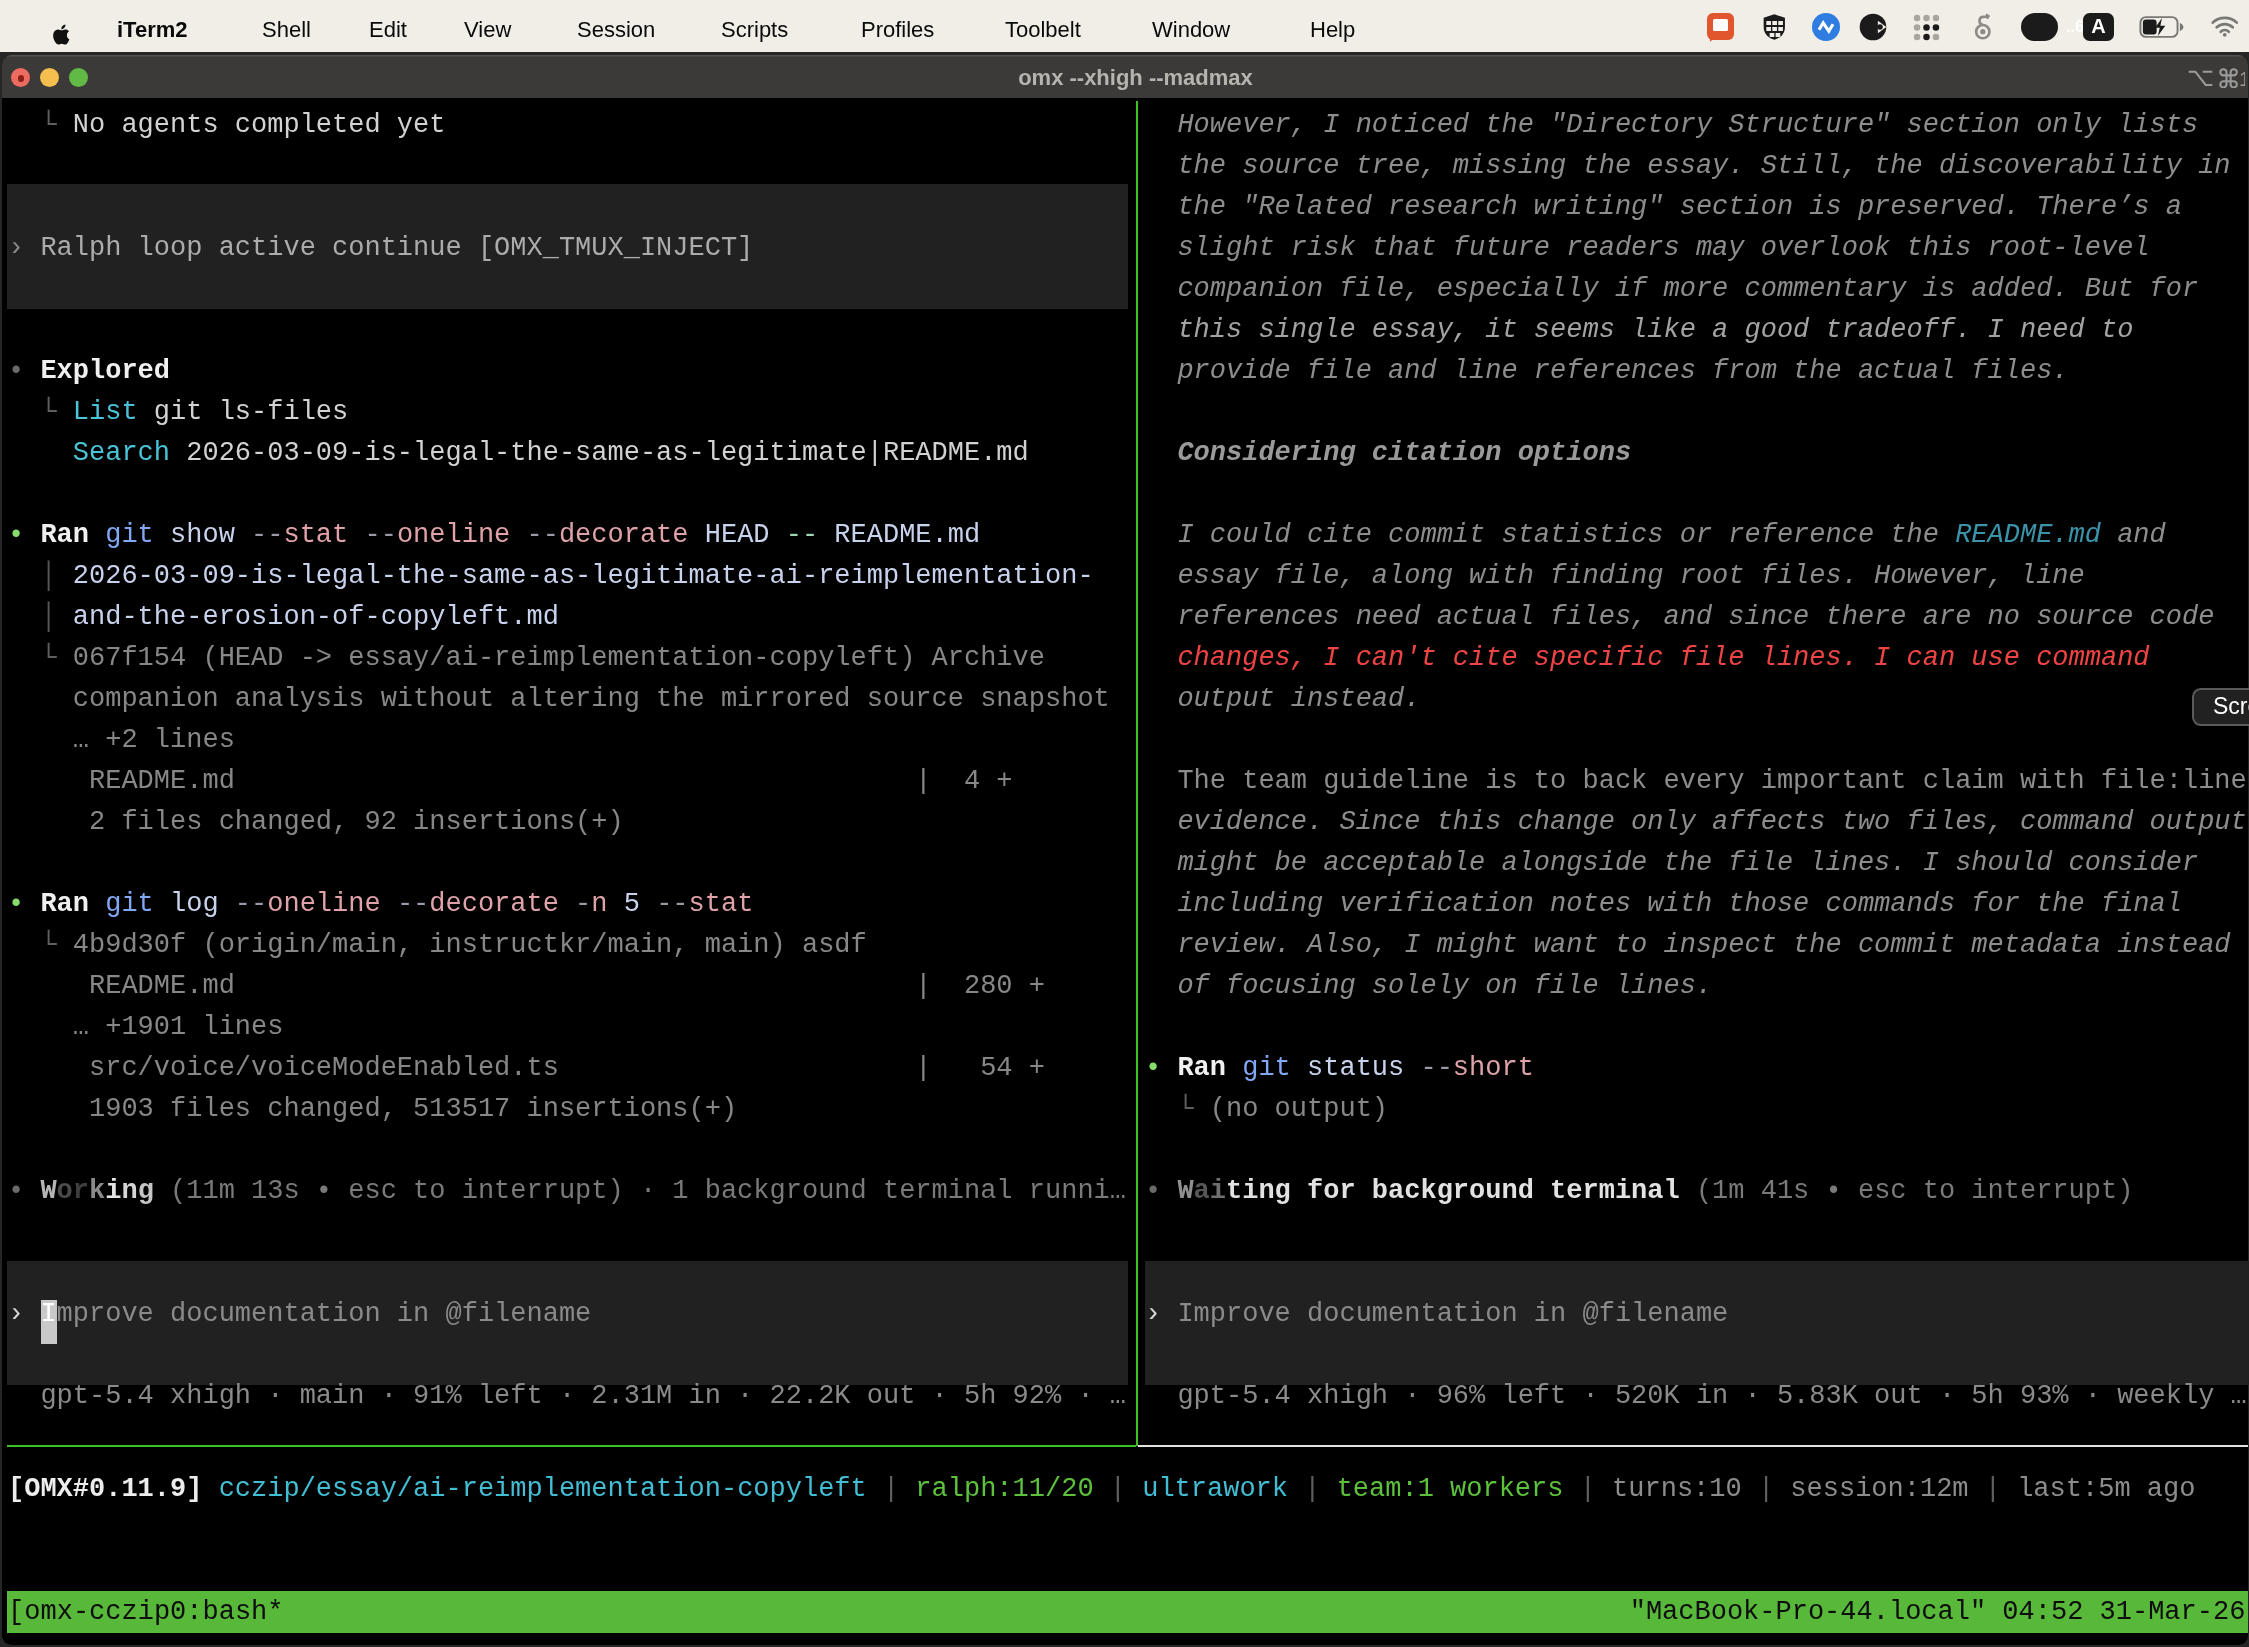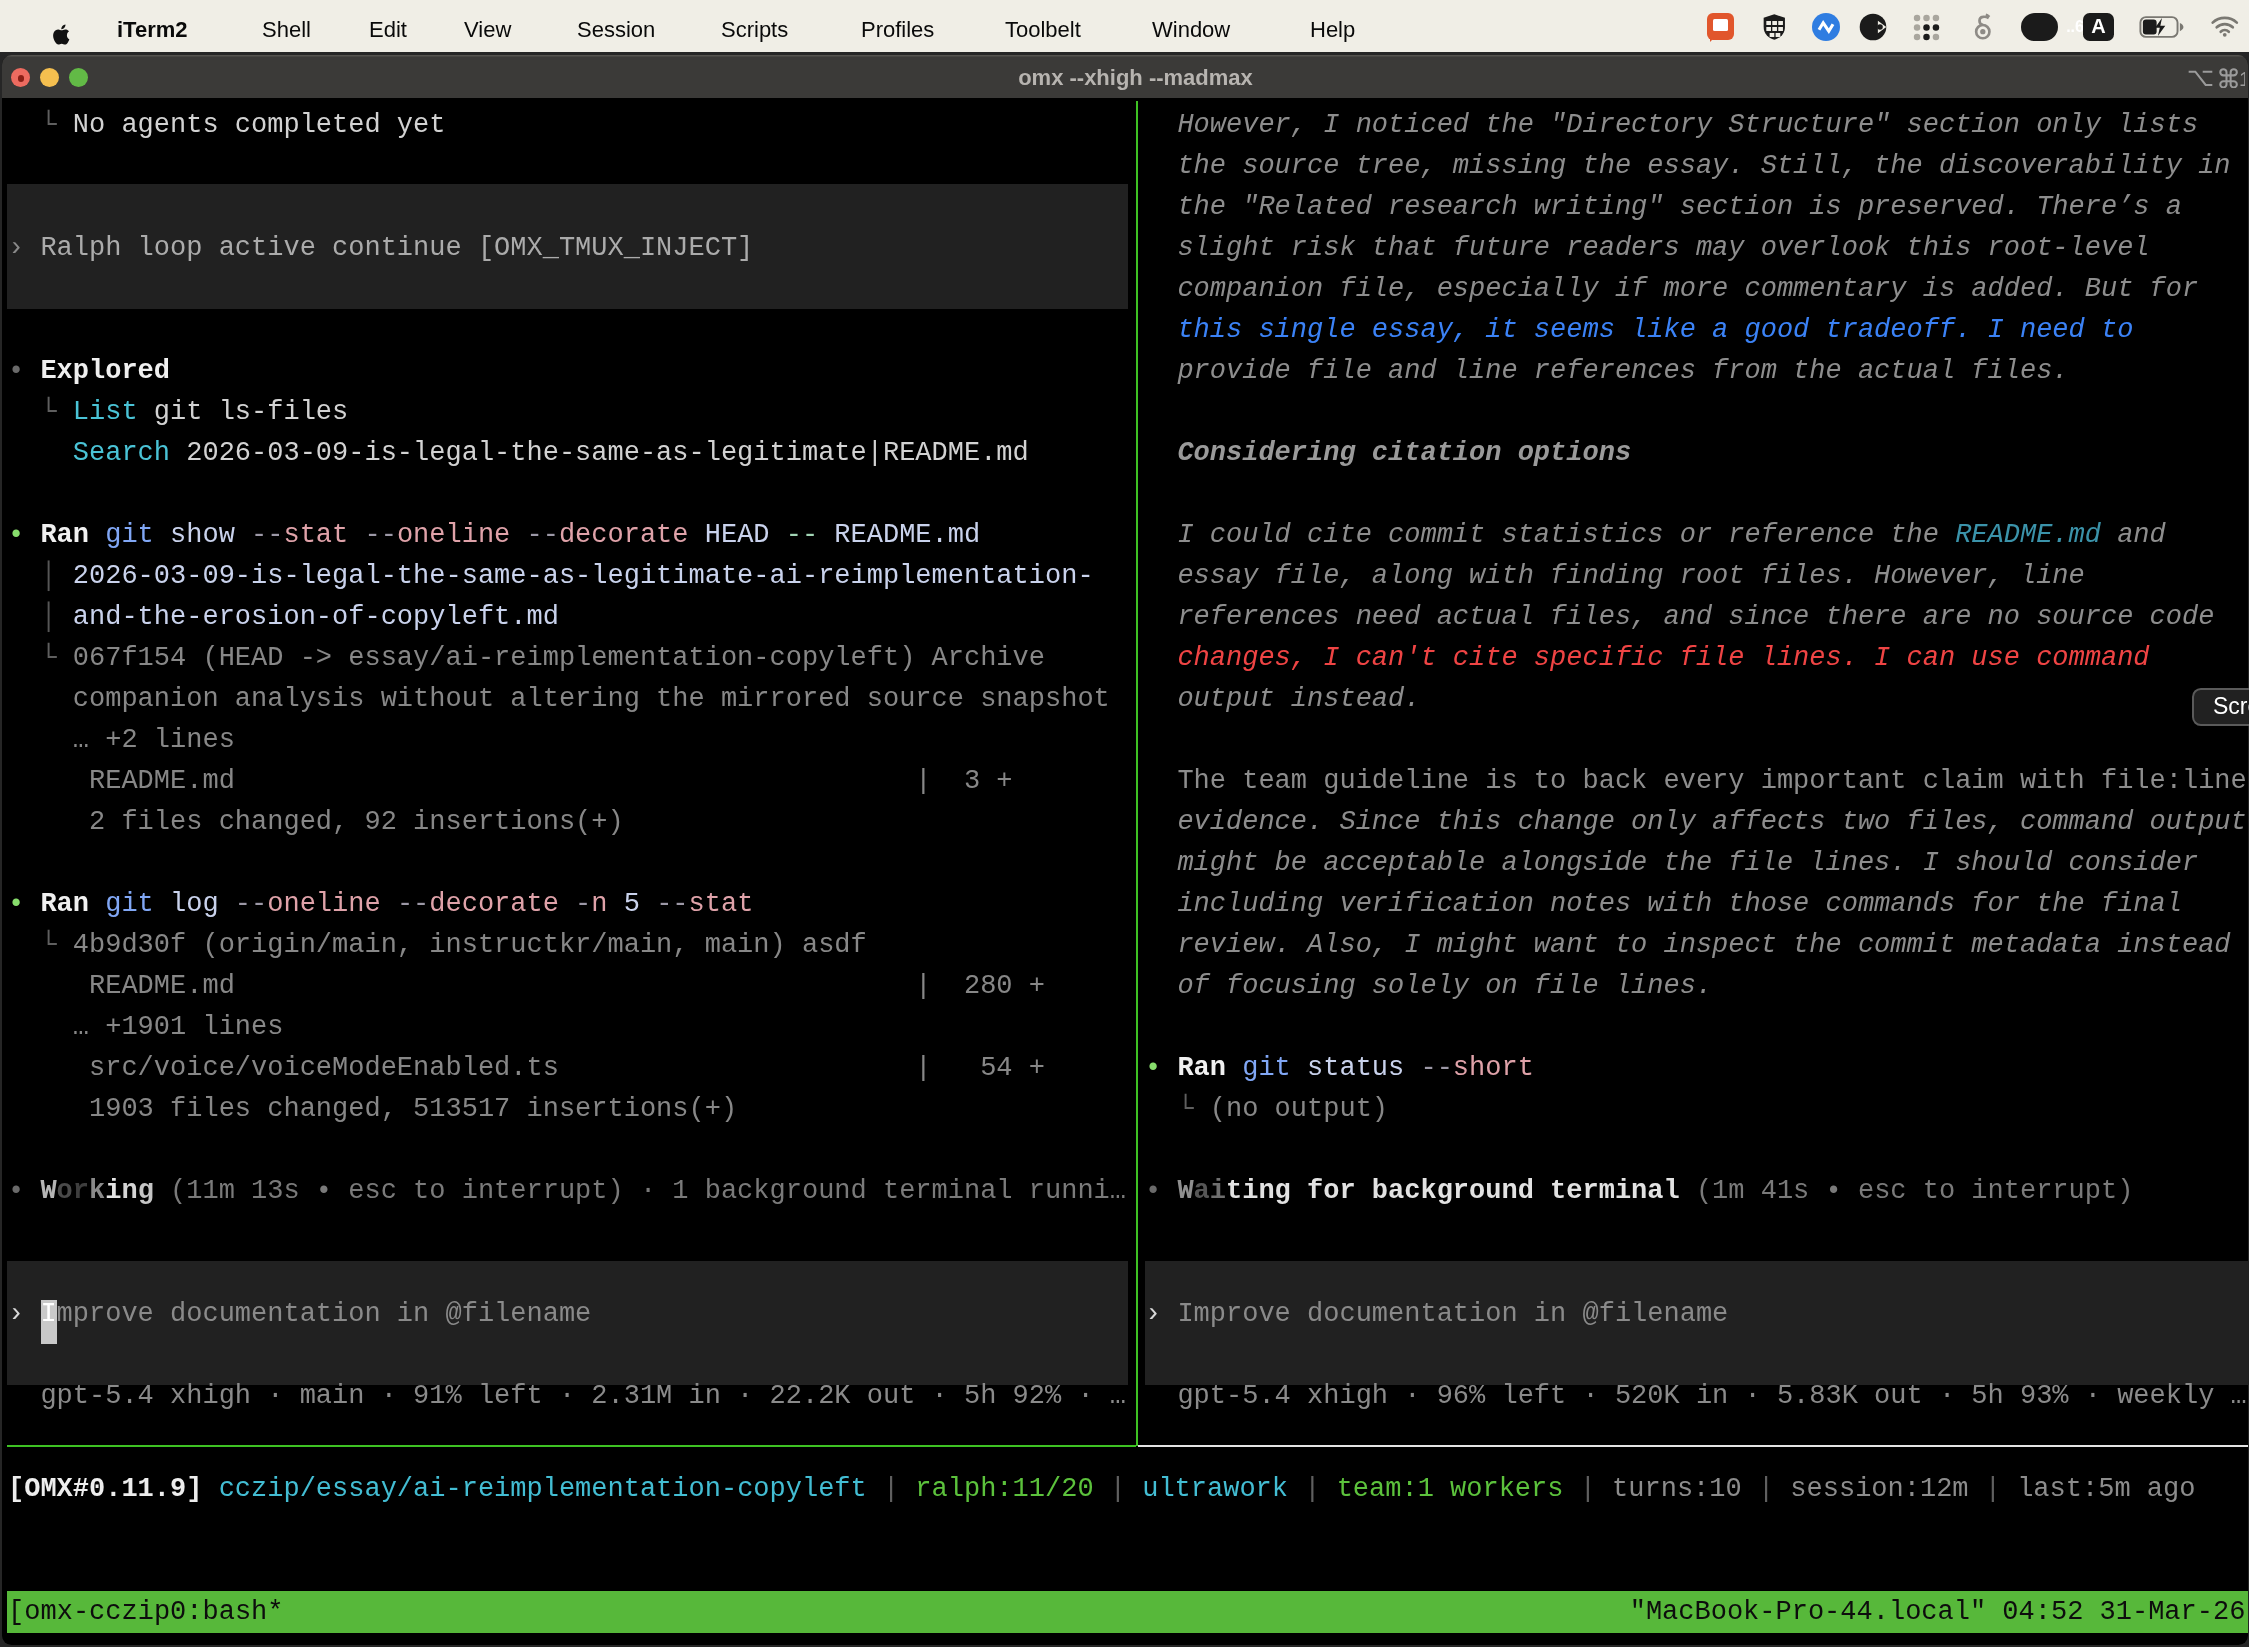--- a/index.html
+++ b/index.html
@@ -121,42 +121,42 @@
 <span style="color:#6a6a6a">•</span> <span style="color:#f0f0f0;font-weight:bold">Explored</span>
   <span style="color:#5f5f5f">└</span> <span style="color:#4ac3d6">List</span><span style="color:#d2d2d2"> git ls-files</span>
     <span style="color:#4ac3d6">Search</span><span style="color:#d2d2d2"> 2026-03-09-is-legal-the-same-as-legitimate|README.md</span>
 
 <span style="color:#87dd6c">•</span> <span style="color:#f0f0f0;font-weight:bold">Ran</span> <span style="color:#81a7f5">git</span> <span style="color:#c9d2ec">show</span> <span style="color:#9c98a6">--</span><span style="color:#dfa2a9">stat</span> <span style="color:#9c98a6">--</span><span style="color:#dfa2a9">oneline</span> <span style="color:#9c98a6">--</span><span style="color:#dfa2a9">decorate</span> <span style="color:#c9d2ec">HEAD</span> <span style="color:#a2d5b5">--</span> <span style="color:#c9d2ec">README.md</span>
   <span style="color:#565656">│</span> <span style="color:#c9d2ec">2026-03-09-is-legal-the-same-as-legitimate-ai-reimplementation-</span>
   <span style="color:#565656">│</span> <span style="color:#c9d2ec">and-the-erosion-of-copyleft.md</span>
   <span style="color:#5f5f5f">└</span> <span style="color:#878787">067f154 (HEAD -&gt; essay/ai-reimplementation-copyleft) Archive</span>
     <span style="color:#878787">companion analysis without altering the mirrored source snapshot</span>
     <span style="color:#878787">… +2 lines</span>
-     <span style="color:#878787">README.md                                          |  3 +</span>
+     <span style="color:#878787">README.md                                          |  4 +</span>
      <span style="color:#878787">2 files changed, 92 insertions(+)</span>
 
 <span style="color:#87dd6c">•</span> <span style="color:#f0f0f0;font-weight:bold">Ran</span> <span style="color:#81a7f5">git</span> <span style="color:#c9d2ec">log</span> <span style="color:#9c98a6">--</span><span style="color:#dfa2a9">oneline</span> <span style="color:#9c98a6">--</span><span style="color:#dfa2a9">decorate</span> <span style="color:#9c98a6">-</span><span style="color:#dfa2a9">n</span> <span style="color:#c9d2ec">5</span> <span style="color:#9c98a6">--</span><span style="color:#dfa2a9">stat</span>
   <span style="color:#5f5f5f">└</span> <span style="color:#878787">4b9d30f (origin/main, instructkr/main, main) asdf</span>
      <span style="color:#878787">README.md                                          |  280 +</span>
     <span style="color:#878787">… +1901 lines</span>
      <span style="color:#878787">src/voice/voiceModeEnabled.ts                      |   54 +</span>
      <span style="color:#878787">1903 files changed, 513517 insertions(+)</span>
 
 <span style="color:#6a6a6a">•</span> <span style="color:#b5b5b5;font-weight:bold">W</span><span style="color:#4a4a4a;font-weight:bold">o</span><span style="color:#3e3e3e;font-weight:bold">r</span><span style="color:#8a8a8a;font-weight:bold">k</span><span style="color:#e5e5e5;font-weight:bold">i</span><span style="color:#d5d5d5;font-weight:bold">n</span><span style="color:#c5c5c5;font-weight:bold">g</span><span style="color:#7a7a7a"> (11m 13s • esc to interrupt) · 1 background terminal runni…</span>
 
 
 <span style="color:#d8d8d8">›</span> <span style="color:#ffffff">I</span><span style="color:#8a8a8a">mprove documentation in @filename</span>
 
   <span style="color:#8a8a8a">gpt-5.4 xhigh · main · 91% left · 2.31M in · 22.2K out · 5h 92% · …</span></pre>
 <pre style="left:1145px;top:105px;"><span style="color:#8d8d8d;font-style:italic">  However, I noticed the "Directory Structure" section only lists</span>
 <span style="color:#8d8d8d;font-style:italic">  the source tree, missing the essay. Still, the discoverability in</span>
 <span style="color:#8d8d8d;font-style:italic">  the "Related research writing" section is preserved. There’s a</span>
 <span style="color:#8d8d8d;font-style:italic">  slight risk that future readers may overlook this root-level</span>
 <span style="color:#8d8d8d;font-style:italic">  companion file, especially if more commentary is added. But for</span>
-<span style="color:#3b82f6;font-style:italic">  this single essay, it seems like a good tradeoff. I need to</span>
+<span style="color:#a3a3a3;font-style:italic">  this single essay, it seems like a good tradeoff. I need to</span>
 <span style="color:#8d8d8d;font-style:italic">  provide file and line references from the actual files.</span>
 
 <span style="color:#9a9a9a;font-weight:bold;font-style:italic">  Considering citation options</span>
 
 <span style="color:#8d8d8d;font-style:italic">  I could cite commit statistics or reference the </span><span style="color:#3b93aa;font-style:italic">README.md</span><span style="color:#8d8d8d;font-style:italic"> and</span>
 <span style="color:#8d8d8d;font-style:italic">  essay file, along with finding root files. However, line</span>
 <span style="color:#8d8d8d;font-style:italic">  references need actual files, and since there are no source code</span>
 <span style="color:#ef4444;font-style:italic">  changes, I can't cite specific file lines. I can use command</span>
 <span style="color:#8d8d8d;font-style:italic">  output instead.</span>
 

